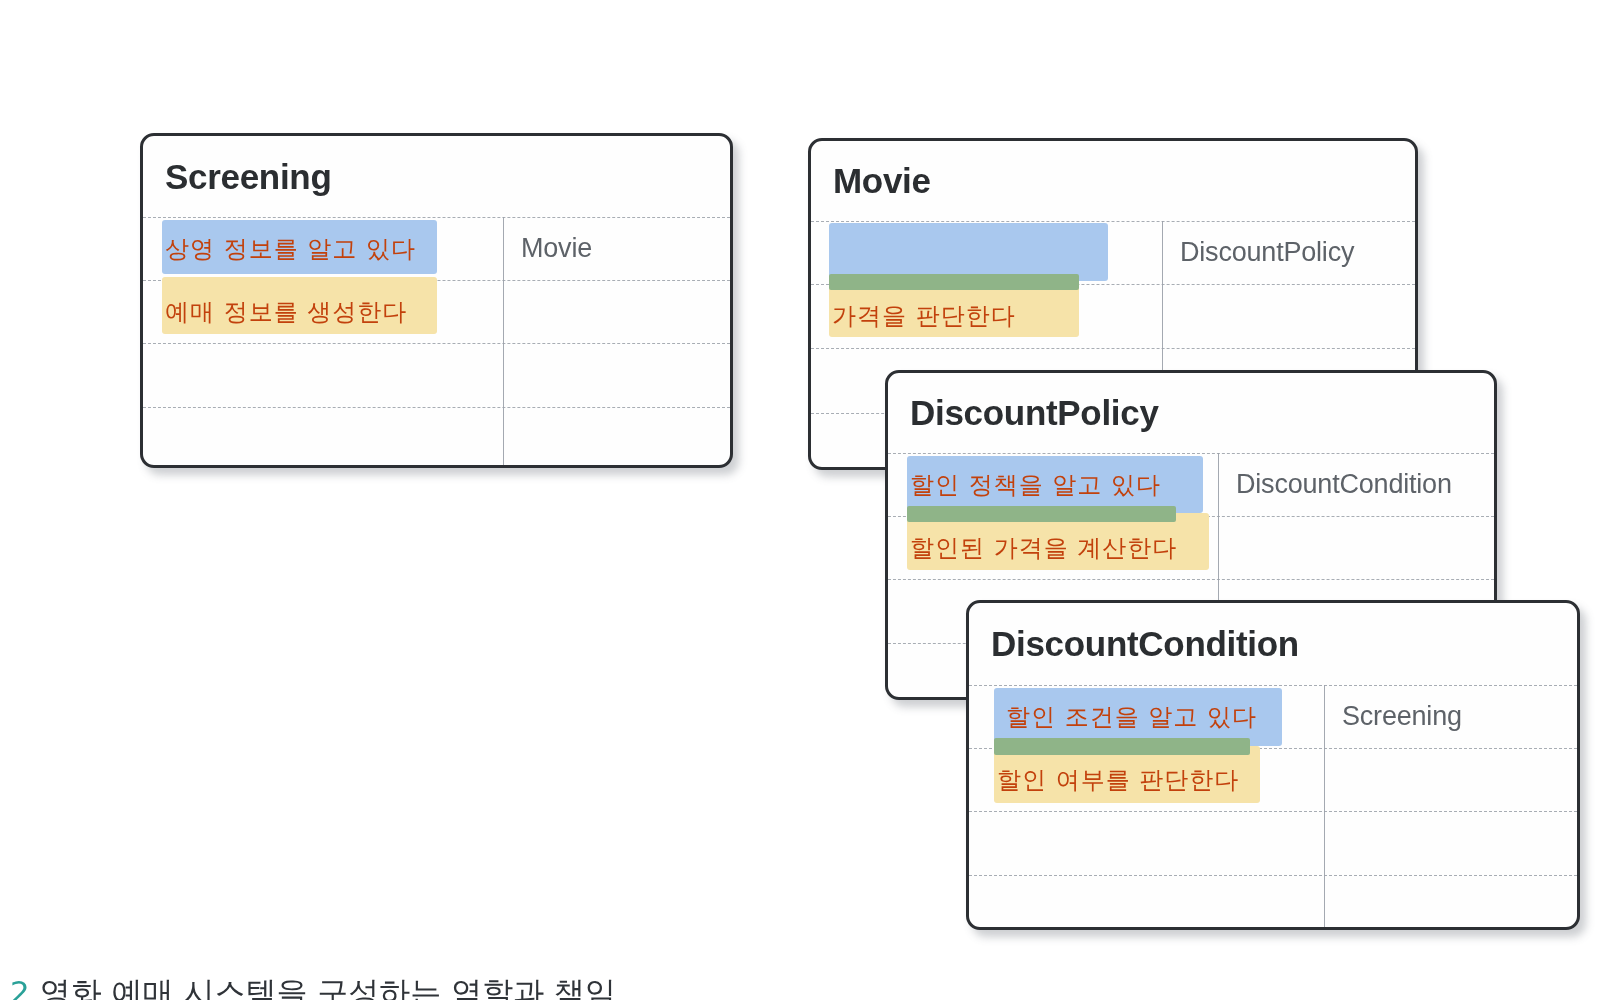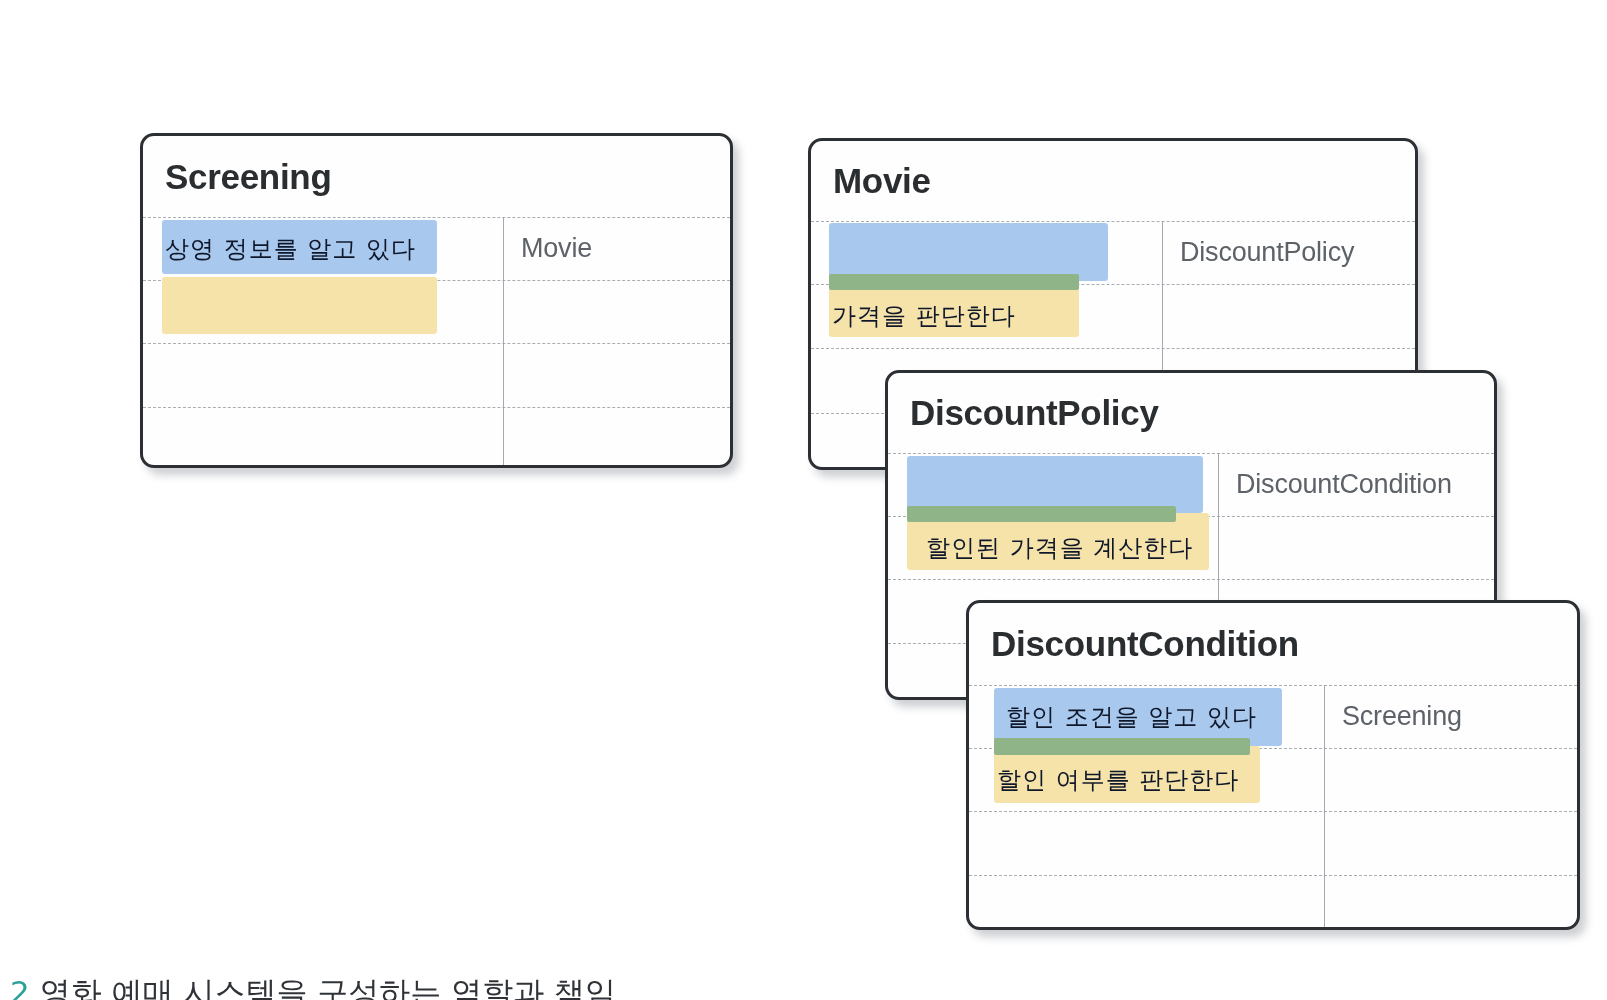--- a/index.html
+++ b/index.html
@@ -41,21 +41,21 @@
   }
   .vline{
     position:absolute;top:0;bottom:0;width:0;
     border-left:1.4px solid #9aa0a8;
     opacity:.9;
   }
   .resp{
     position:absolute;
     display:flex;align-items:center;
     font-family:"DejaVu Sans",sans-serif;
-    color:#0f172a;
+    color:#c2410c;
     white-space:nowrap;
     letter-spacing:1px;
     z-index:4;
   }
   .collab{
     position:absolute;
     display:flex;align-items:center;
     color:#5d6268;
     font-family:"Liberation Sans",sans-serif;
     white-space:nowrap;
@@ -91,20 +91,21 @@
     <div class="grid">
       <div class="hline" style="top:81px;"></div>
       <div class="hline" style="top:144px;"></div>
       <div class="hline" style="top:207px;"></div>
       <div class="hline" style="top:271px;"></div>
       <div class="vline" style="left:360px;top:81px;"></div>
     </div>
     <div class="hl blue" style="left:19px;top:84px;width:275px;height:54px;"></div>
     <div class="hl yellow" style="left:19px;top:141px;width:275px;height:57px;"></div>
     <div class="resp" style="left:22px;top:81px;height:63px;font-size:24px;">상영 정보를 알고 있다</div>
+    <div class="resp" style="left:22px;top:144px;height:63px;font-size:24px;">예매 정보를 생성한다</div>
     <div class="collab" style="left:378px;top:81px;height:63px;font-size:27px;">Movie</div>
   </div>
 
   <div class="card" style="left:808px;top:138px;width:610px;height:332px;">
     <div class="card-title" style="height:80px;font-size:35px;">Movie</div>
     <div class="grid">
       <div class="hline" style="top:80px;"></div>
       <div class="hline" style="top:143px;"></div>
       <div class="hline" style="top:207px;"></div>
       <div class="hline" style="top:272px;"></div>
@@ -122,21 +123,22 @@
     <div class="grid">
       <div class="hline" style="top:80px;"></div>
       <div class="hline" style="top:143px;"></div>
       <div class="hline" style="top:206px;"></div>
       <div class="hline" style="top:270px;"></div>
       <div class="vline" style="left:330px;top:80px;"></div>
     </div>
     <div class="hl blue" style="left:19px;top:83px;width:296px;height:57px;"></div>
     <div class="hl green" style="left:19px;top:133px;width:269px;height:16px;"></div>
     <div class="hl yellow" style="left:19px;top:140px;width:302px;height:57px;"></div>
-    <div class="resp" style="left:38px;top:143px;height:63px;font-size:24px;">할인된 가격을 계산한다</div>
+    <div class="resp" style="left:22px;top:80px;height:63px;font-size:24px;">할인 정책을 알고 있다</div>
+    <div class="resp" style="left:22px;top:143px;height:63px;font-size:24px;">할인된 가격을 계산한다</div>
     <div class="collab" style="left:348px;top:80px;height:63px;font-size:27px;">DiscountCondition</div>
   </div>
 
   <div class="card" style="left:966px;top:600px;width:614px;height:330px;">
     <div class="card-title" style="height:82px;font-size:35px;">DiscountCondition</div>
     <div class="grid">
       <div class="hline" style="top:82px;"></div>
       <div class="hline" style="top:145px;"></div>
       <div class="hline" style="top:208px;"></div>
       <div class="hline" style="top:272px;"></div>

